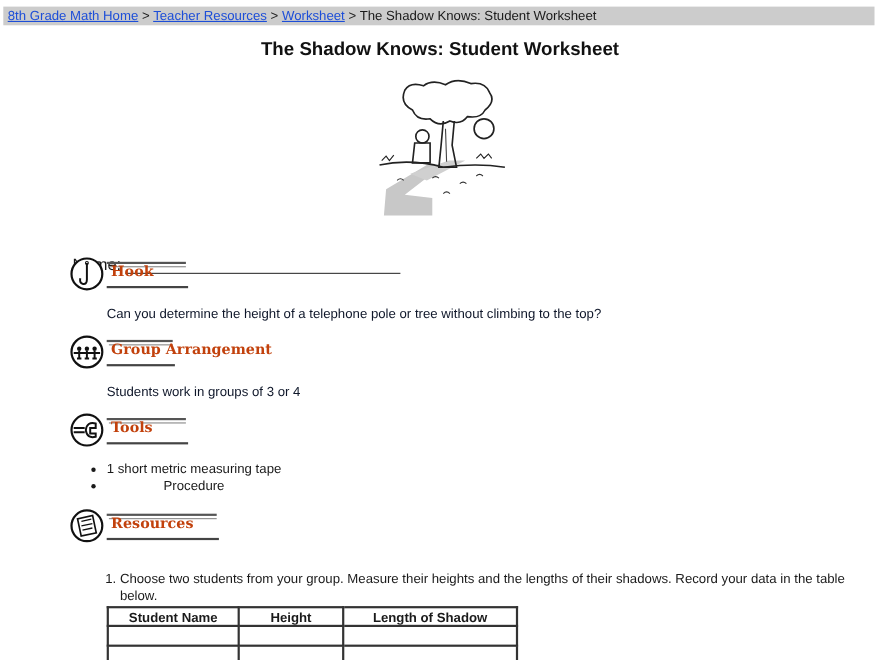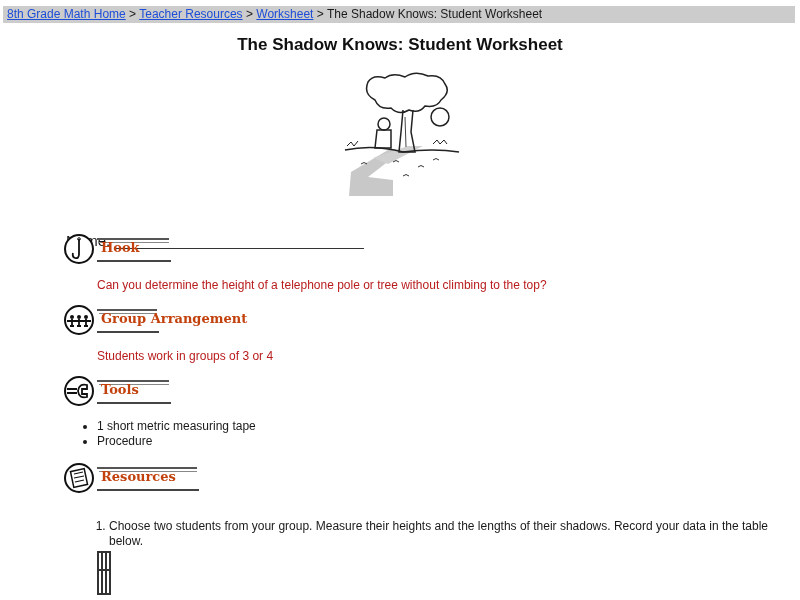--- a/index.html
+++ b/index.html
@@ -30,22 +30,22 @@
     position: absolute; left: 0; top: 0; width: 32px; height: 32px;
   }
   .section-header .bars { position: absolute; left: 26px; top: 3px; width: 150px; height: 28px; }
   .section-header .bar-top1 { position:absolute; left:8px; top:2px; width:72px; height:2px; background:#555; }
   .section-header .bar-top2 { position:absolute; left:10px; top:6px; width:70px; height:1px; background:#888; }
   .section-header .bar-bottom { position:absolute; left:8px; top:24px; width:74px; height:2px; background:#444; }
   .section-header .label {
     position: absolute; left: 38px; top: 7px; font-family: "DejaVu Serif", serif;
     font-weight: bold; font-size: 13px; color: #c2410c; white-space: nowrap;
   }
-  .para { position: absolute; left: 97px; font-size: 12px; color: #b91c1c; }
-  .bullets { position: absolute; left: 80px; top: 419px; margin: 0; padding-left: 17px; font-size: 12px; }
+  .para { position: absolute; left: 97px; font-size: 12px; color: #0f172a; }
+  .bullets { position: absolute; left: 80px; top: 419px; margin: 0; padding-left: 17px; font-size: 12px; text-align: center; }
   .bullets li { line-height: 15px; }
   .steps { position: absolute; left: 80px; top: 507px; margin: 12px; padding-left: 17px; width: 660px; font-size: 12px; line-height: 15px; }
   table.data {
     position: absolute; left: 97px; top: 551px; border-collapse: collapse; font-size: 12px;
   }
   table.data th, table.data td { border: 2px solid #333; }
   table.data th { font-weight: bold; height: 15px; padding: 0; text-align: center; }
   table.data td { height: 14px; }
   .c1 { width: 117px; } .c2 { width: 93px; } .c3 { width: 156px; }
 </style>
@@ -152,20 +152,25 @@
       <div class="bar-bottom" style="width:102px"></div>
     </div>
   <span class="label">Resources</span>
 </div>
 <ol class="steps">
   <li>Choose two students from your group. Measure their heights and the lengths of their shadows. Record your data in the table below.</li>
 </ol>
 
 <table class="data">
   <tbody>
+      <tr>
+    <th class="c1">Student Name</th>
+    <th class="c2">Height</th>
+    <th class="c3">Length of Shadow</th>
+  </tr>
   <tr>
     <td></td>
     <td></td>
     <td></td>
   </tr>
   <tr>
     <td style="height:20px"></td>
     <td></td>
     <td></td>
   </tr>

